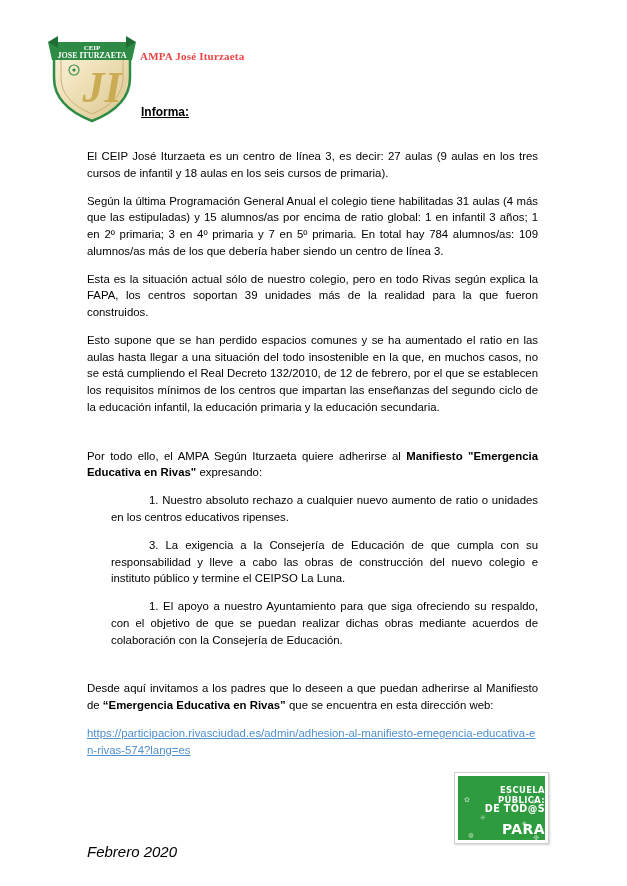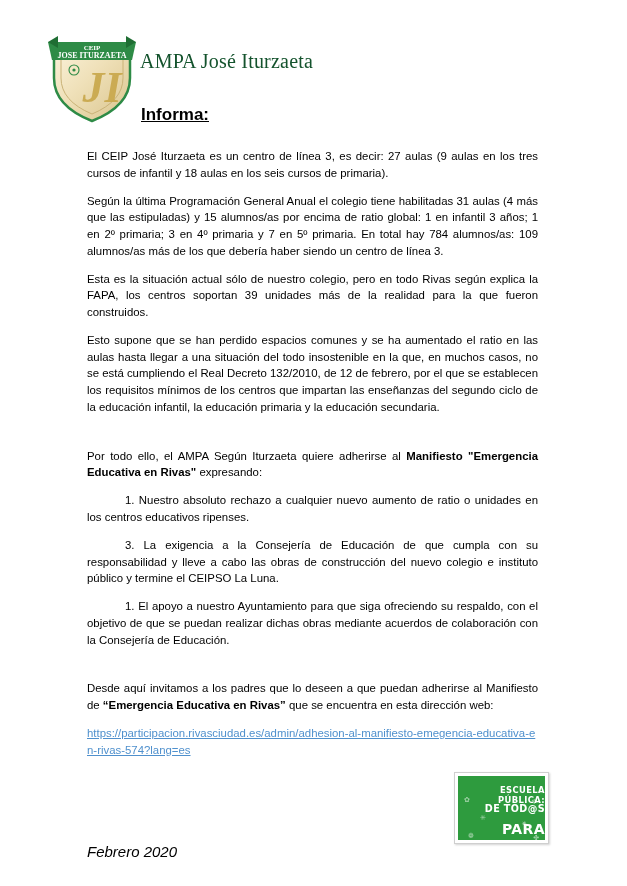--- a/index.html
+++ b/index.html
@@ -39,34 +39,34 @@
     top: 2px;
     width: 96px;
     height: 98px;
   }
 
   .org-title {
     position: absolute;
     left: 96px;
     top: 26px;
     font-family: "Liberation Serif", serif;
-    font-weight: normal;
-    font-size: 20px;
+    font-weight: bold;
+    font-size: 11px;
     letter-spacing: 0.2px;
-    color: #14532d;
+    color: #ef4444;
     white-space: nowrap;
   }
 
   .informa {
     position: absolute;
     left: 97px;
     top: 81px;
     font-family: "Liberation Sans", sans-serif;
     font-weight: bold;
-    font-size: 17px;
+    font-size: 12px;
     text-decoration: underline;
     color: #000;
   }
 
   
   .body-text {
     position: absolute;
     top: 148px;
     left: 87px;
     width: 451px;
@@ -77,20 +77,21 @@
     font-size: 11.4px;
     line-height: 1.47;
     text-align: justify;
     color: #000;
     -webkit-hyphens: none;
     hyphens: none;
   }
 
   p.indent {
     text-indent: 38px;
+    margin-left: 24px;
   }
 
   .spacer-block { height: 21px; }
 
   b, strong { font-weight: bold; }
 
   a.weblink {
     color: #4F90CD;
     text-decoration: underline;
     font-size: 11.4px;

